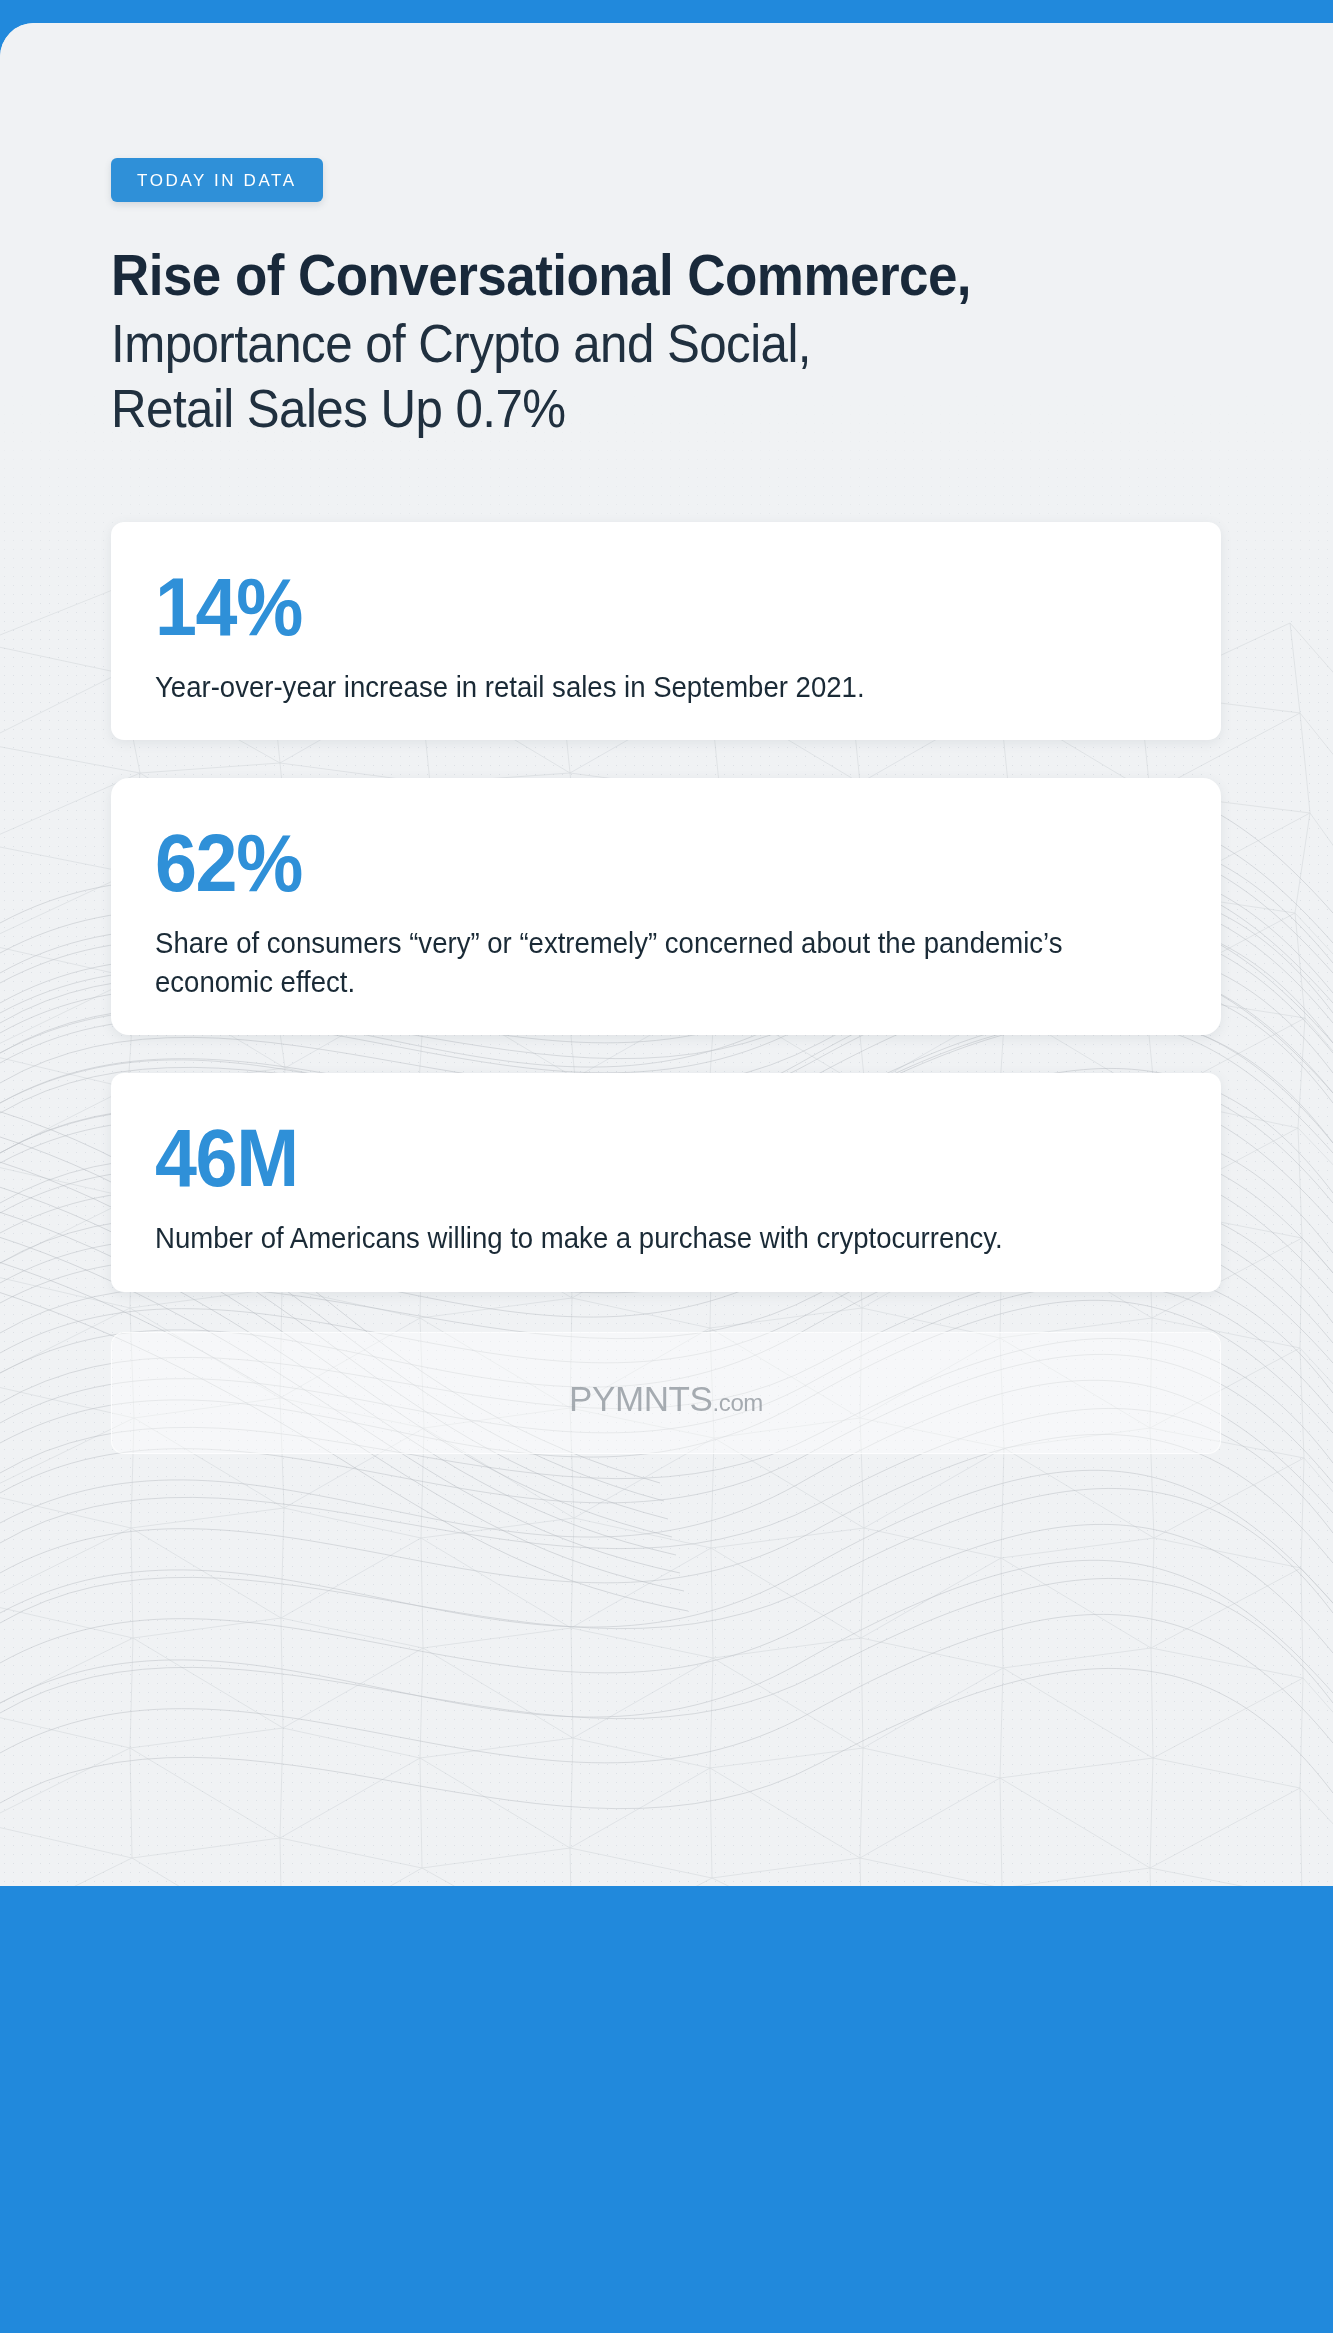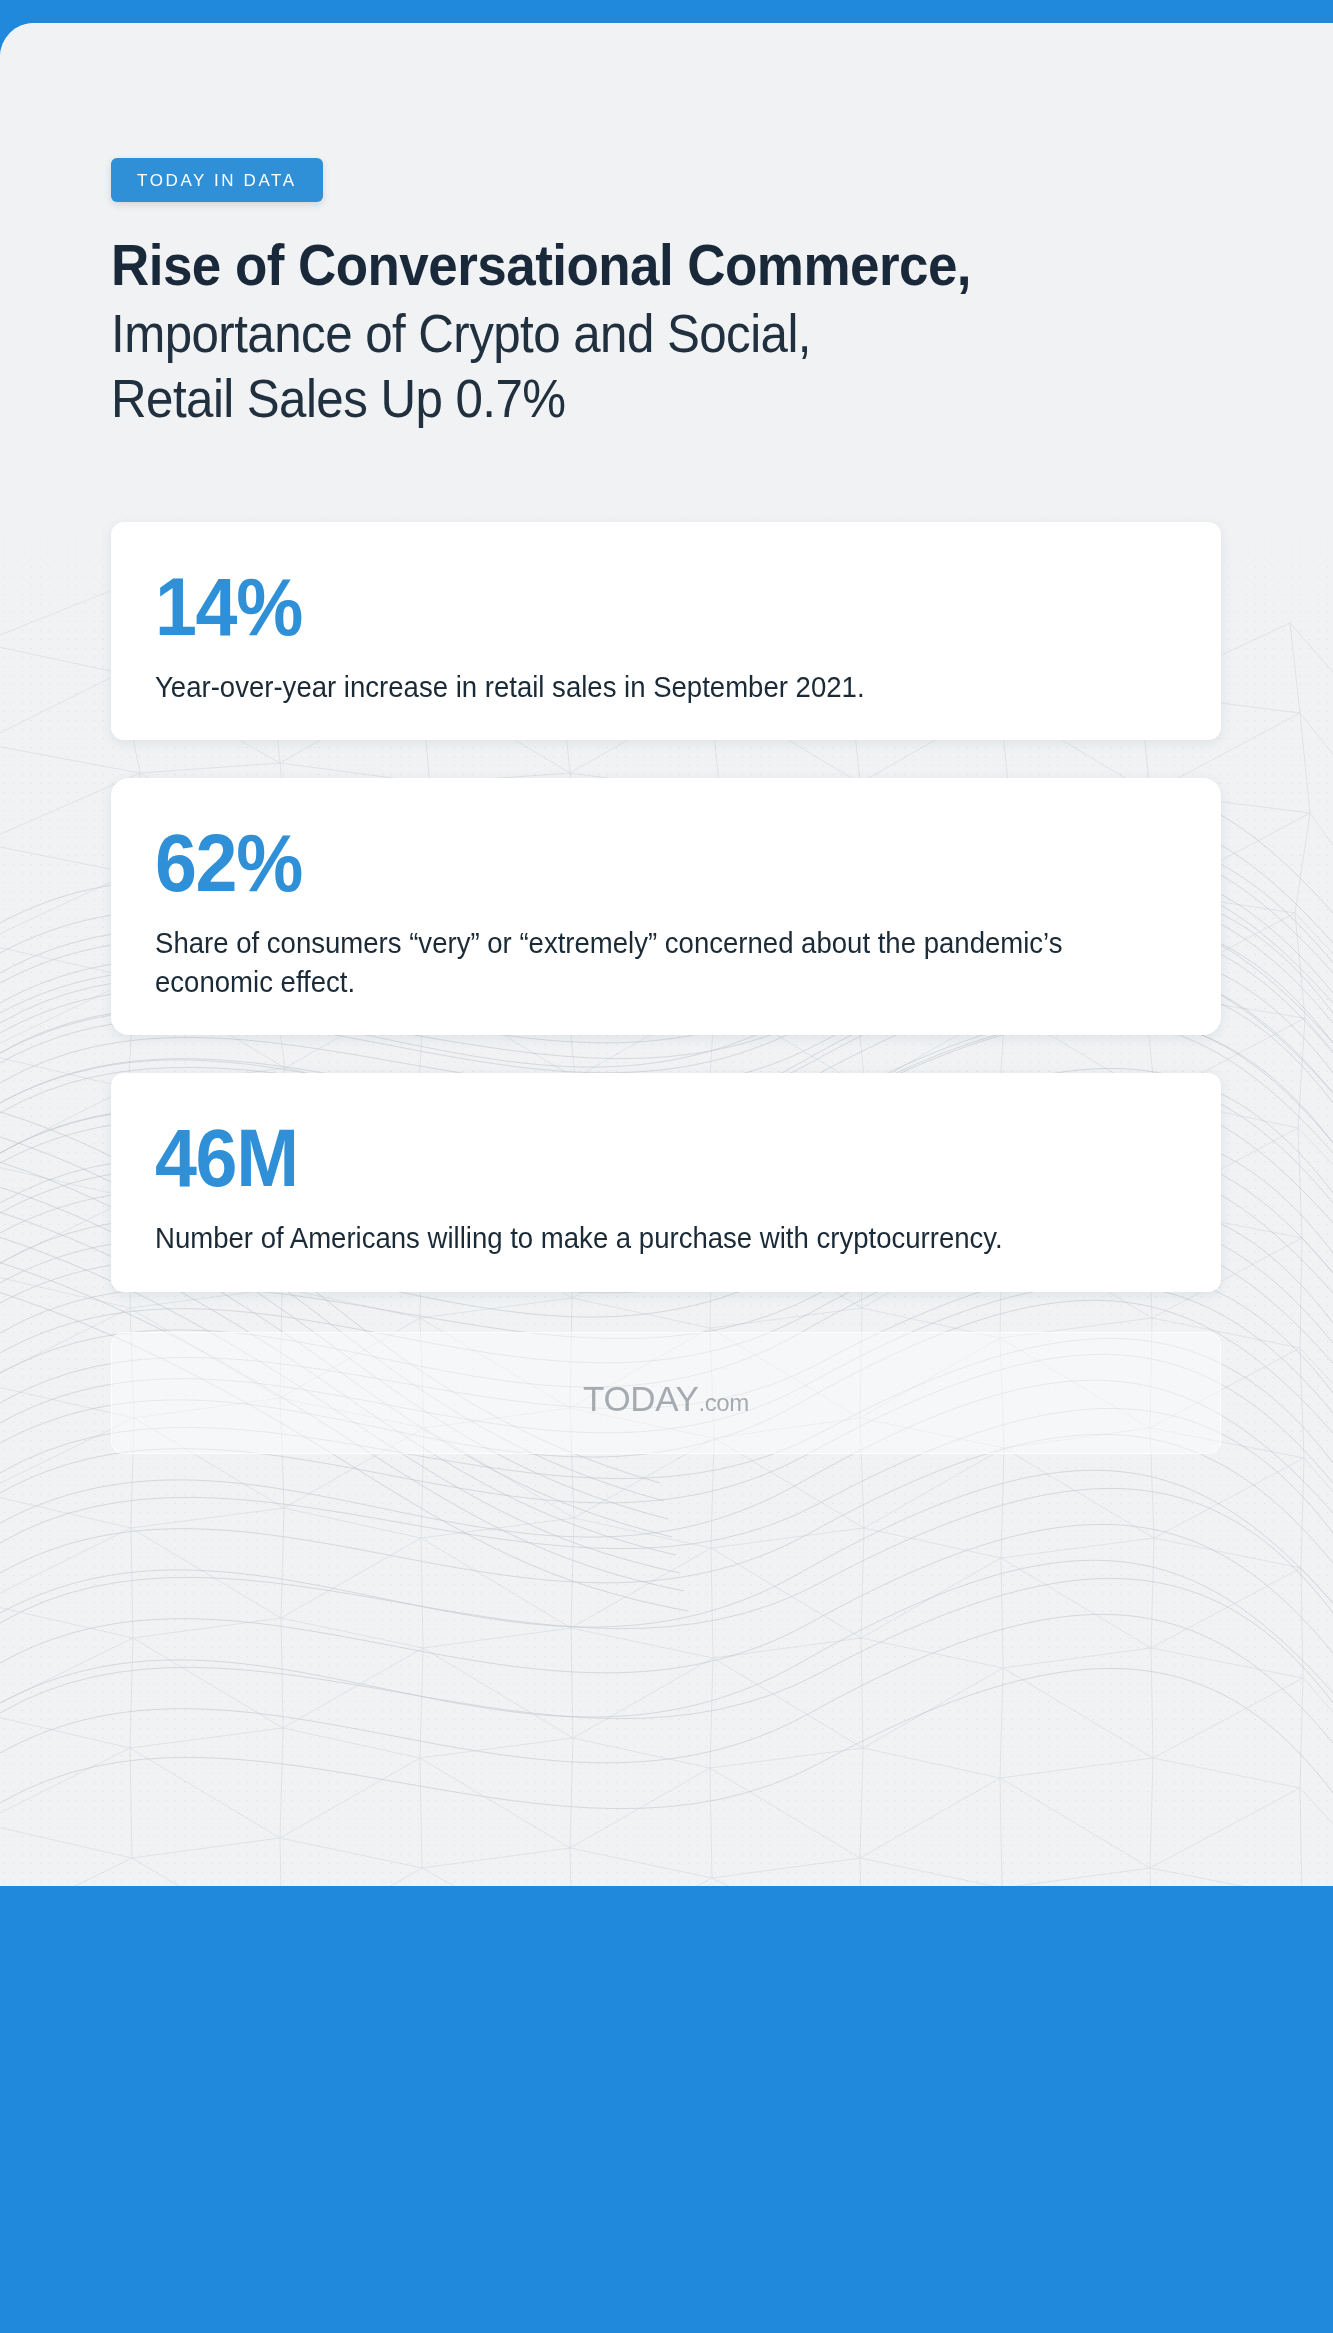--- a/index.html
+++ b/index.html
@@ -83,21 +83,21 @@
     font-size: 17px;
     letter-spacing: 2.6px;
     font-weight: 400;
     padding: 14px 26px 13px 26px;
     border-radius: 6px;
     line-height: 1;
     box-shadow: 0 3px 7px rgba(60,80,100,0.16);
   }
 
   .title-wrap {
-    margin-top: 32px;
+    margin-top: 42px;
   }
   .title-line {
     color: #19293A;
     line-height: 1.12;
     letter-spacing: -0.6px;
     white-space: nowrap;
   }
   .title-bold {
     font-size: 57px;
     font-weight: 700;
@@ -349,20 +349,20 @@
         <div class="caption">Share of consumers “very” or “extremely” concerned about the pandemic’s economic effect.</div>
       </div>
     </div>
 
     <div class="row row-3">
       <div class="card">
         <div class="stat">46M</div>
         <div class="caption">Number of Americans willing to make a purchase with cryptocurrency.</div>
       </div>
       <div class="card ghost">
-        <div class="watermark"><span>TODAY</span><span class="dotcom">.com</span></div>
+        <div class="watermark"><span>PYMNTS</span><span class="dotcom">.com</span></div>
       </div>
     </div>
 
   </div>
 
 
 </div>
 
 </body></html>

